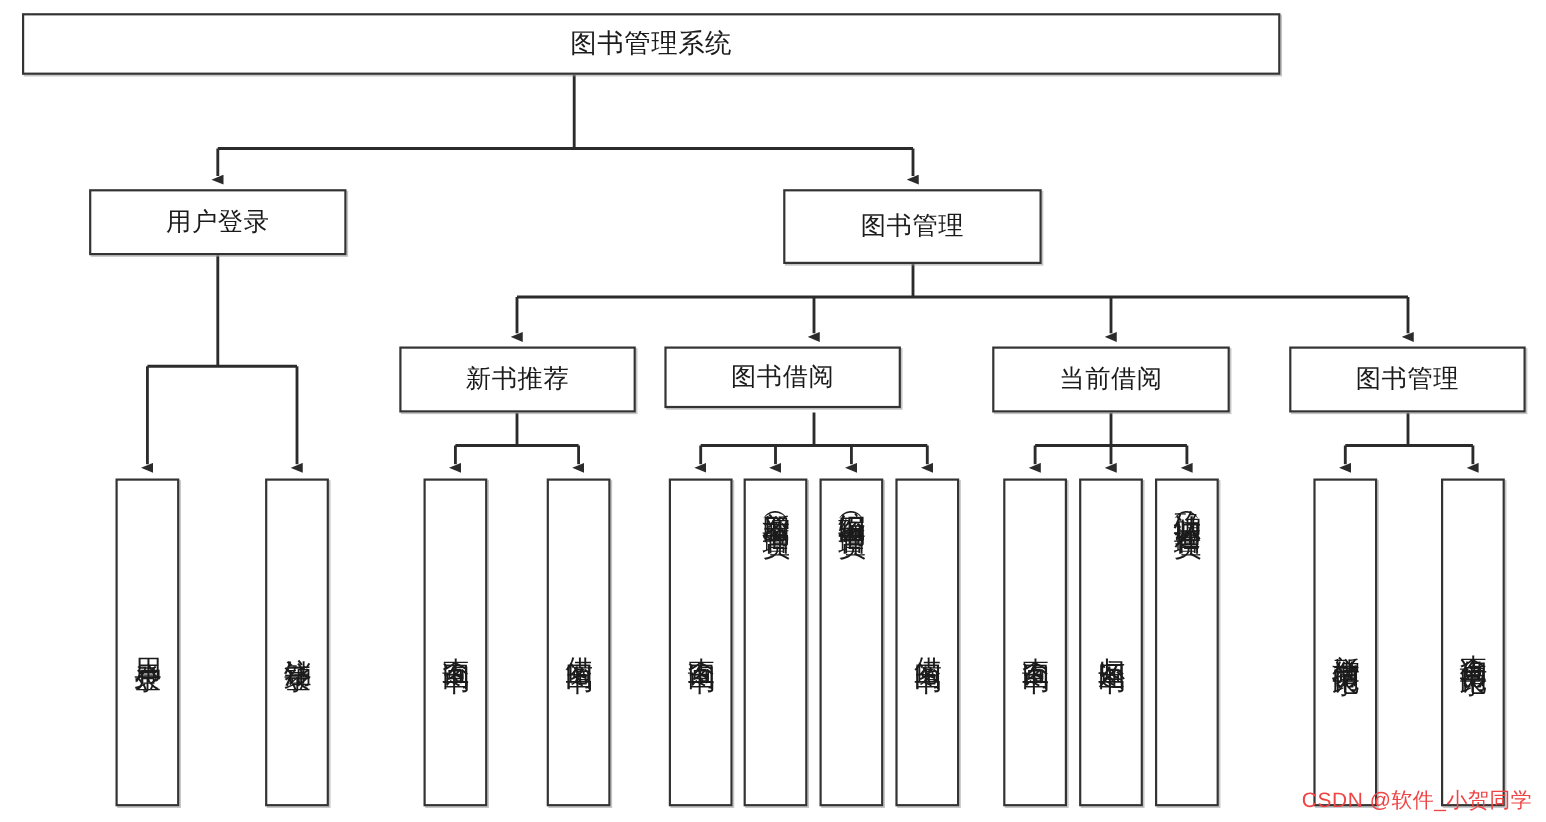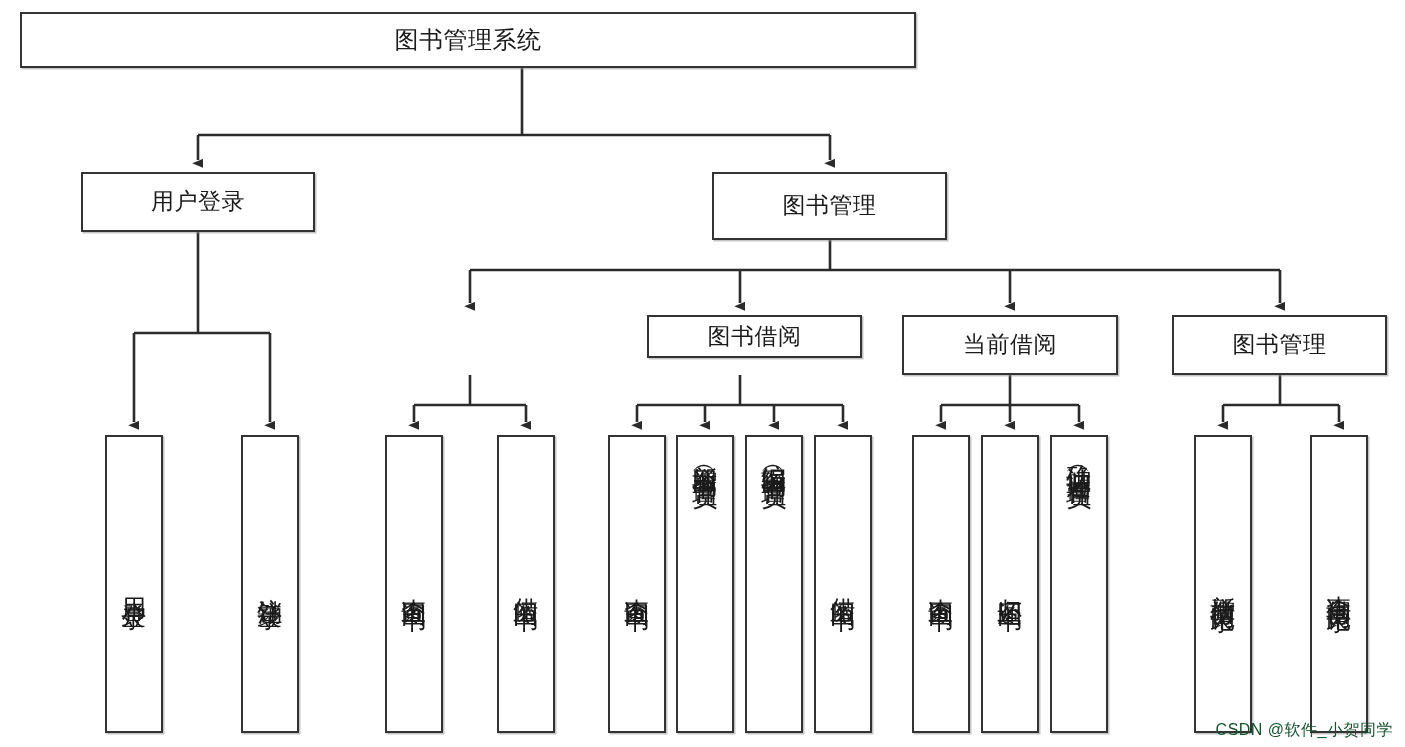--- a/index.html
+++ b/index.html
@@ -67,22 +67,22 @@
     white-space: nowrap;
   }
   .node.vert.centered {
     align-items: center;
     padding-top: 0;
   }
   .watermark {
     position: absolute;
     right: 12px;
     bottom: 6px;
-    font-size: 16px;
-    color: #14532d;
+    font-size: 19px;
+    color: #ef4444;
     letter-spacing: 0.5px;
     white-space: nowrap;
   }
 </style>
 </head>
 <body>
 
 <div id="canvas">
 
   <svg id="edges" viewBox="0 0 1405 747" xmlns="http://www.w3.org/2000/svg">
@@ -130,32 +130,35 @@
       <path d="M1010,405 L1010,422" marker-end="url(#arrow)"></path>
       <path d="M1079,405 L1079,422" marker-end="url(#arrow)"></path>
 
       <path d="M1280,375 L1280,405"></path>
       <path d="M1223,405 L1339,405"></path>
       <path d="M1223,405 L1223,422" marker-end="url(#arrow)"></path>
       <path d="M1339,405 L1339,422" marker-end="url(#arrow)"></path>
     </g>
   </svg>
 
-  <div class="node horiz root" style="left:20px; top:12px; width:896px; height:56px;align-items:center;">
+  <div class="node horiz root" style="left:20px; top:12px; width:1144px; height:56px;align-items:center;">
     <span class="node-label">图书管理系统</span>
   </div>
 
   <div class="node horiz" style="left:81px; top:172px; width:234px; height:60px;">
     <span class="node-label">用户登录</span>
   </div>
   <div class="node horiz" style="left:712px; top:172px; width:235px; height:68px;">
     <span class="node-label">图书管理</span>
   </div>
 
-  <div class="node horiz" style="left:647px; top:315px; width:215px; height:43px;">
+  <div class="node horiz" style="left:363px; top:315px; width:215px; height:60px;">
+    <span class="node-label">新书推荐</span>
+  </div>
+  <div class="node horiz" style="left:604px; top:315px; width:215px; height:56px;">
     <span class="node-label">图书借阅</span>
   </div>
   <div class="node horiz" style="left:902px; top:315px; width:216px; height:60px;align-items:center;">
     <span class="node-label">当前借阅</span>
   </div>
   <div class="node horiz" style="left:1172px; top:315px; width:215px; height:60px;">
     <span class="node-label">图书管理</span>
   </div>
 
   <div class="node vert centered" style="left:105px; top:435px; width:58px; height:298px;">

